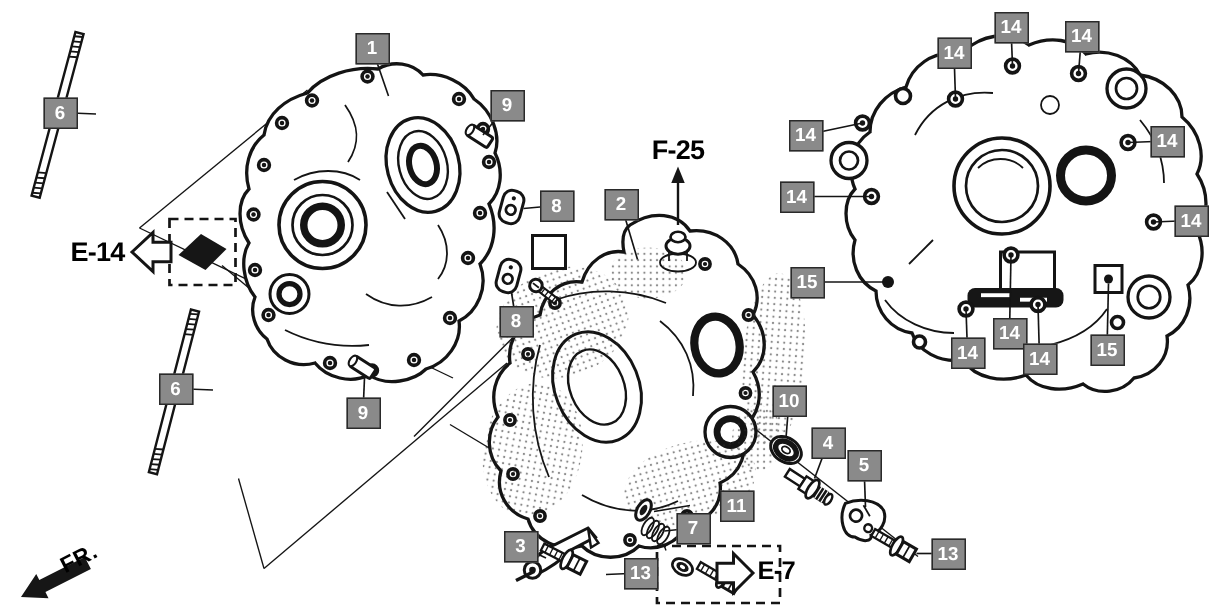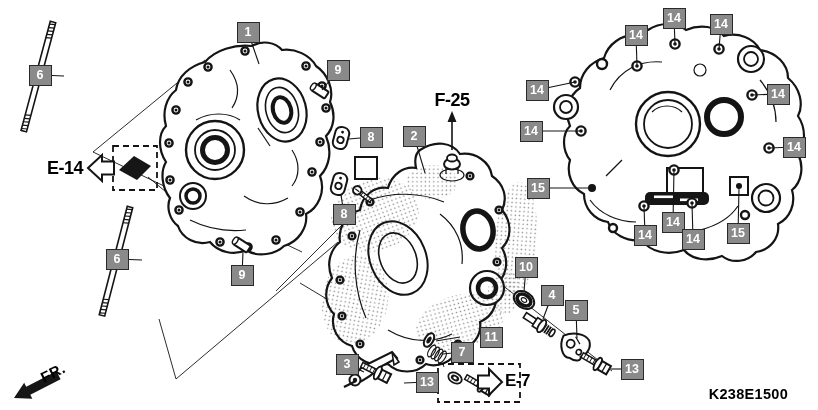--- a/index.html
+++ b/index.html
@@ -499,15 +499,14 @@
       <div class="callout" style="left: 782.5px; top: 136.5px;">14</div>
       <div class="callout" style="left: 633.5px; top: 224.5px;">14</div>
       <div class="callout" style="left: 661.5px; top: 211.5px;">14</div>
       <div class="callout" style="left: 681.5px; top: 228.5px;">14</div>
     </div>
 
 <div class="navlabel" id="e14-label">E-14</div>
 <div class="navlabel" id="f25-label">F-25</div>
 <div class="navlabel" id="e4-label">E-7</div>
 <div class="navlabel" id="fr-label">FR.</div>
-<div class="navlabel" id="drawing-code">K238E1500</div>
 
 </div>
 
 </body></html>

